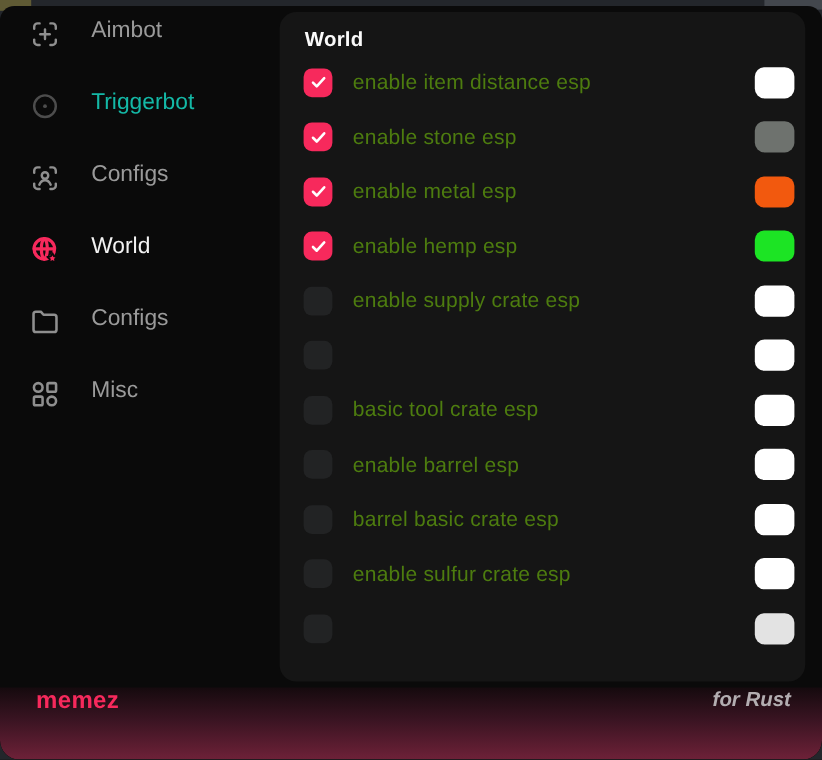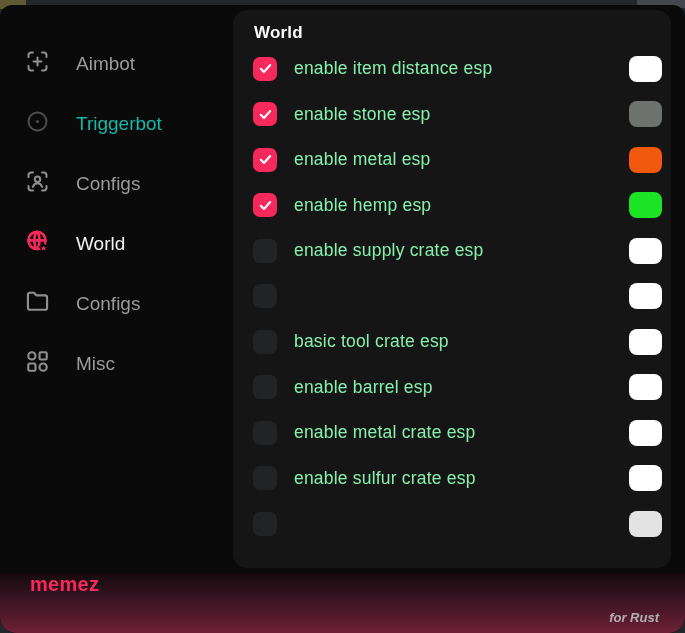--- a/index.html
+++ b/index.html
@@ -17,21 +17,21 @@
   .window {
     position:absolute; left:0; right:0; top:5px; bottom:0;
     background:#0a0a0a;
     border-radius:12px 12px 16px 16px;
     overflow:hidden;
   }
 
   
   .sidebar { position:absolute; left:0; top:6px; width:233px; padding-top:4px; }
   .sidebar-item {
-    display:flex; align-items:flex-end;
+    display:flex; align-items:flex-start;
     height:60px; padding-left:24px; gap:25px;
     color:#9a9a9a; font-size:19px; cursor:pointer; user-select:none;
   }
   .sidebar-item .icon { color:#8f8f8f; display:flex; }
   .sidebar-item .icon svg { display:block; width:27px; height:27px; }
   .sidebar-item.dim { color:#14b8a6; }
   .sidebar-item.dim .icon { color:#4d4d4d; }
   .sidebar-item.active { color:#f2f2f2; font-weight:500; }
   .sidebar-item.active .icon { color:#f7295c; }
 
@@ -44,36 +44,36 @@
   }
   .panel-title { color:#fafafa; font-size:17px; font-weight:600; letter-spacing:.2px; margin-bottom:3px; padding-left:1px; }
   .row { display:flex; align-items:center; height:45.5px; }
   .checkbox {
     width:24px; height:24px; border-radius:7px; background:#222324;
     flex:none; display:flex; align-items:center; justify-content:center; cursor:pointer;
   }
   .checkbox svg { display:none; width:15px; height:15px; }
   .row.checked .checkbox { background:#f7295c; }
   .row.checked .checkbox svg { display:block; }
-  .row-label { margin-left:17px; color:#86efac; font-size:17.5px; letter-spacing:.2px; }
+  .row-label { margin-left:17px; color:#4d7c0f; font-size:17.5px; letter-spacing:.2px; }
   .swatch {
     margin-left:auto; width:33px; height:26px; border-radius:8px;
     background:#fff; cursor:pointer; flex:none;
   }
 
   
   .footer {
     position:absolute; left:0; right:0; bottom:0; height:60px;
     border-radius:0 0 16px 16px;
     background:linear-gradient(180deg,#150a0e 0%,#3a1422 45%,#6e2138 100%);
     display:flex; justify-content:space-between;
     padding:0 26px 0 30px;
   }
   .brand { color:#f7295c; font-weight:700; font-size:20px; letter-spacing:.3px; }
-  .tagline { color:#b3aeb1; font-style:italic; font-weight:700; font-size:13px;margin-top:37px; }
+  .tagline { color:#b3aeb1; font-style:italic; font-weight:700; font-size:17px; }
 </style>
 </head>
 <body>
 
 <div class="backdrop-spot-left"></div>
 <div class="backdrop-spot-right"></div>
 
 <div class="window">
 
   <nav class="sidebar">
@@ -226,21 +226,21 @@
             
           </span>
           <span class="row-label">enable barrel esp</span>
           <span class="swatch" style="background: rgb(255, 255, 255);"></span>
         </div>
 
         <div class="row">
           <span class="checkbox">
             
           </span>
-          <span class="row-label">enable metal crate esp</span>
+          <span class="row-label">barrel basic crate esp</span>
           <span class="swatch" style="background: rgb(255, 255, 255);"></span>
         </div>
 
         <div class="row">
           <span class="checkbox">
             
           </span>
           <span class="row-label">enable sulfur crate esp</span>
           <span class="swatch" style="background: rgb(255, 255, 255);"></span>
         </div>

